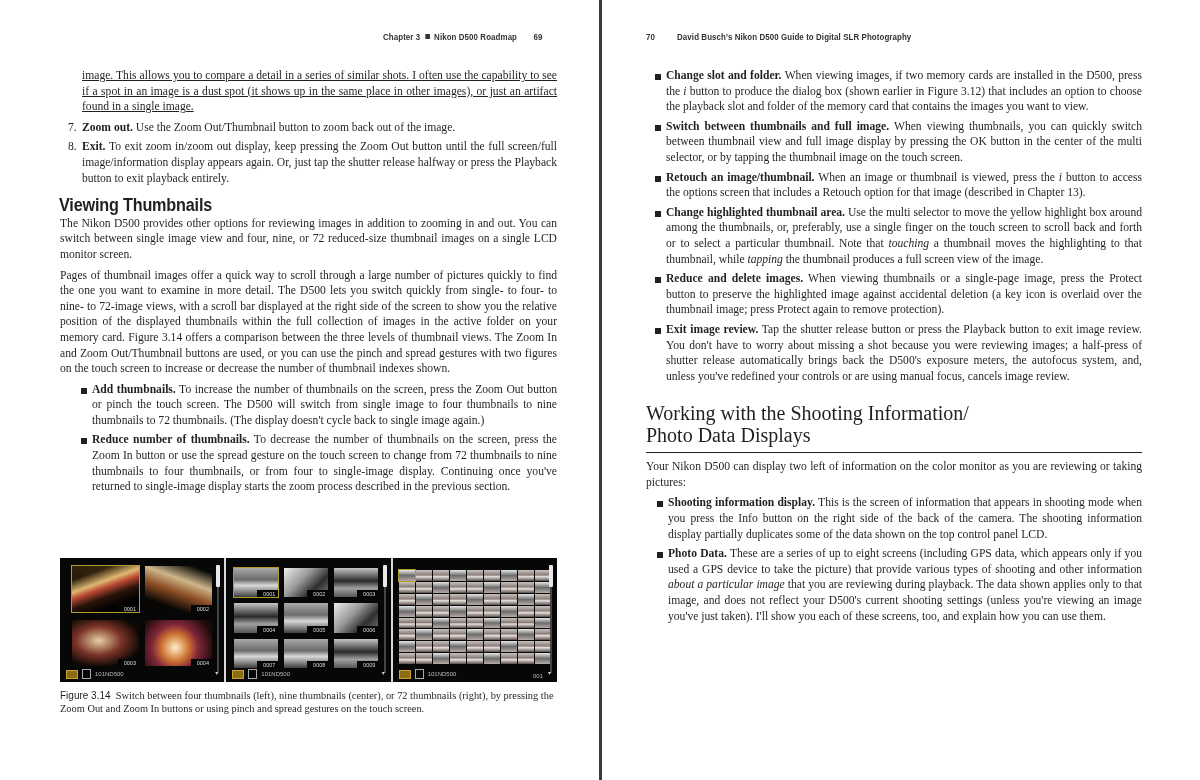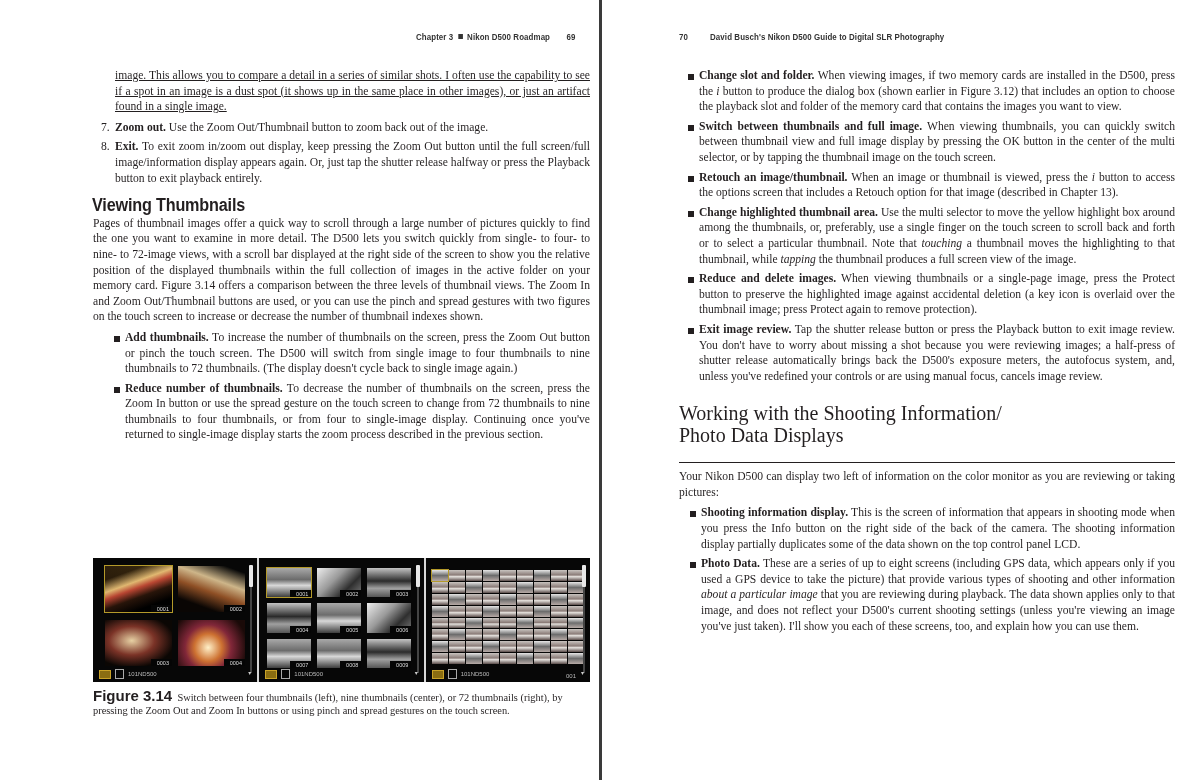--- a/index.html
+++ b/index.html
@@ -1,21 +1,21 @@
 <!DOCTYPE html>
 <html><head>
   <meta charset="utf-8">
   <style>
     html, body { margin:0; padding:0; }
     body {
       width:1200px; height:780px; overflow:hidden; background:#ffffff;
       position:relative; color:#231f20;
       font-family:"Liberation Serif", "DejaVu Serif", serif;
     }
-    .page { position:absolute; top:0; height:780px;margin-left:33px; }
+    .page { position:absolute; top:0; height:780px; }
     #page-left { left:0; width:600px; }
     #page-right { left:602px; width:598px;border-radius:9px; }
     .divider { position:absolute; left:599px; top:0; width:3px; height:780px; background:#3a3a3a; }
 
     .running-head {
       position:absolute; top:32px;
       font-family:"Liberation Sans", "DejaVu Sans", sans-serif;
       font-size:8.6px; font-weight:bold; color:#333; letter-spacing:0.1px;
       transform:scaleX(0.92); transform-origin:left top; white-space:nowrap;
     }
@@ -41,21 +41,21 @@
     i { font-style:italic; }
 
     h2.sans {
       font-family:"Liberation Sans", "DejaVu Sans", sans-serif;
       font-weight:bold; font-size:18px; margin:12px 0 2px -1px; letter-spacing:-0.2px;
       transform:scaleX(0.9); transform-origin:left;
     }
     h2.serif {
       font-family:"Liberation Serif", "DejaVu Serif", serif; font-weight:normal;
       font-size:20px; line-height:22px; margin:18px 0 6px 0;
-      padding-bottom:16px; border-bottom:1.5px solid #231f20;
+      padding-bottom:6px; border-bottom:1.5px solid #231f20;
     }
 
     .figure {
       position:absolute; left:60px; top:558px; width:497px; height:124px;
       display:flex; gap:2px; background:#d8d8d8;
     }
     .screen { position:relative; flex:1; background:#070707; overflow:hidden; }
     .scroll { position:absolute; right:5px; top:7px; width:2px; height:108px; background:#444; }
     .scroll .thumb { position:absolute; top:0; left:-1px; width:4px; height:22px; background:#e8e8e8; border-radius:1px; }
     .scroll .arrow { position:absolute; bottom:-3px; left:-2px; font-size:6px; color:#ccc; line-height:6px; }
@@ -106,20 +106,21 @@
     <p class="indent-block">image. This allows you to compare a detail in a series of similar shots. I often use the capability to see if a spot in an image is a dust spot (it shows up in the same place in other images), or just an artifact found in a single image.</p>
 
     <div class="num-item">
       <span class="num">7.</span><b>Zoom out.</b><span> Use the Zoom Out/Thumbnail button to zoom back out of the image.</span>
     </div>
     <div class="num-item">
       <span class="num">8.</span><b>Exit.</b><span> To exit zoom in/zoom out display, keep pressing the Zoom Out button until the full screen/full image/information display appears again. Or, just tap the shutter release halfway or press the Playback button to exit playback entirely.</span>
     </div>
 
     <h2 class="sans">Viewing Thumbnails</h2>
+    <p>The Nikon D500 provides other options for reviewing images in addition to zooming in and out. You can switch between single image view and four, nine, or 72 reduced-size thumbnail images on a single LCD monitor screen.</p>
     <p>Pages of thumbnail images offer a quick way to scroll through a large number of pictures quickly to find the one you want to examine in more detail. The D500 lets you switch quickly from single- to four- to nine- to 72-image views, with a scroll bar displayed at the right side of the screen to show you the relative position of the displayed thumbnails within the full collection of images in the active folder on your memory card. Figure 3.14 offers a comparison between the three levels of thumbnail views. The Zoom In and Zoom Out/Thumbnail buttons are used, or you can use the pinch and spread gestures with two figures on the touch screen to increase or decrease the number of thumbnail indexes shown.</p>
 
     <div class="bullet">
       <span class="sq"></span><b>Add thumbnails.</b><span> To increase the number of thumbnails on the screen, press the Zoom Out button or pinch the touch screen. The D500 will switch from single image to four thumbnails to nine thumbnails to 72 thumbnails. (The display doesn't cycle back to single image again.)</span>
     </div>
     <div class="bullet">
       <span class="sq"></span><b>Reduce number of thumbnails.</b><span> To decrease the number of thumbnails on the screen, press the Zoom In button or use the spread gesture on the touch screen to change from 72 thumbnails to nine thumbnails to four thumbnails, or from four to single-image display. Continuing once you've returned to single-image display starts the zoom process described in the previous section.</span>
     </div>
   </div>
 
@@ -273,21 +274,21 @@
       <div class="footer">
         <span class="slot-icon"></span>
           <span class="card-icon"></span>
           <span>101ND500</span>
       </div>
       <span class="count-label">001</span>
     </div>
   </div>
 
   <div style="position:absolute; left:60px; top:689px; width:497px; font-size:10.4px; line-height:13.4px;">
-    <span style="font-family:'Liberation Sans','DejaVu Sans',sans-serif; font-weight:bold; font-size:15px;">Figure 3.14</span>&nbsp;&nbsp;<span>Switch between four thumbnails (left), nine thumbnails (center), or 72 thumbnails (right), by pressing the Zoom Out and Zoom In buttons or using pinch and spread gestures on the touch screen.</span>
+    <span style="font-family:'Liberation Sans','DejaVu Sans',sans-serif; font-weight:normal; font-size:10px;">Figure 3.14</span>&nbsp;&nbsp;<span>Switch between four thumbnails (left), nine thumbnails (center), or 72 thumbnails (right), by pressing the Zoom Out and Zoom In buttons or using pinch and spread gestures on the touch screen.</span>
   </div>
 </div>
 
 <div class="divider"></div>
 
 <div class="page" id="page-right">
   <div class="running-head">
     <span class="rh-num-right">70</span><span>David Busch's Nikon D500 Guide to Digital SLR Photography</span>
   </div>
 

